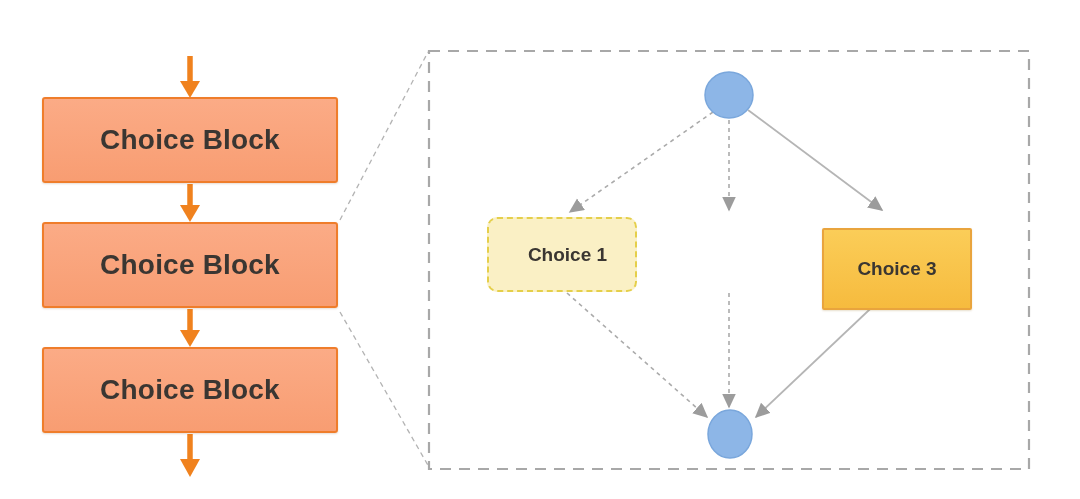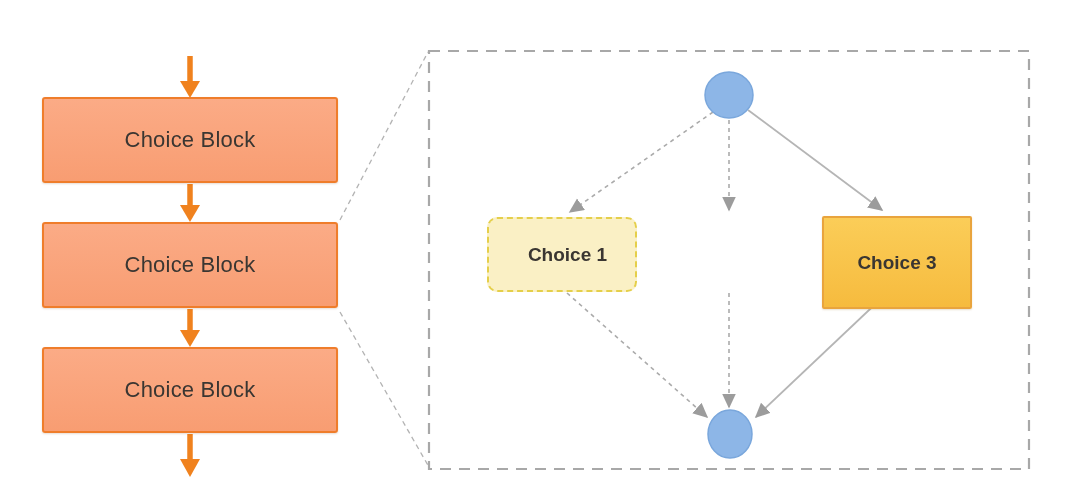--- a/index.html
+++ b/index.html
@@ -31,22 +31,22 @@
     box-sizing: border-box;
     background: linear-gradient(180deg, #fbab86 0%, #f89d72 100%);
     border: 2.5px solid #ef7d2b;
     border-radius: 3px;
     display: flex;
     align-items: center;
     justify-content: center;
     box-shadow: 0 1px 2px rgba(120, 60, 10, 0.18);
   }
   .choice-block .label {
-    font-size: 22px;
-    font-weight: normal;
+    font-size: 28px;
+    font-weight: bold;
     color: #3a3632;
     letter-spacing: 0.2px;
   }
   .block-1 { top: 97px; }
   .block-2 { top: 222px; }
   .block-3 { top: 347px; }
 
   
   .choice-option {
     position: absolute;
@@ -63,22 +63,22 @@
     font-weight: bold;
     color: #3a3632;
   }
   .opt-dashed {
     background: #faf0c5;
     border: 2px dashed #e5cf4a;
     border-radius: 10px;
     padding-left: 11px;
   }
   .opt-solid {
-    top: 216px;
-    height: 93px;
+    top: 228px;
+    height: 82px;
     background: linear-gradient(180deg, #fbcd58 0%, #f6bb3e 100%);
     border: 2px solid #e9a43d;
     border-radius: 2px;
     box-shadow: 0 1px 2px rgba(140, 95, 10, 0.2);
   }
   .opt-1 { left: 487px; }
   .opt-2 { left: 655px; }
   .opt-3 { left: 822px; }
 </style>
 </head>

